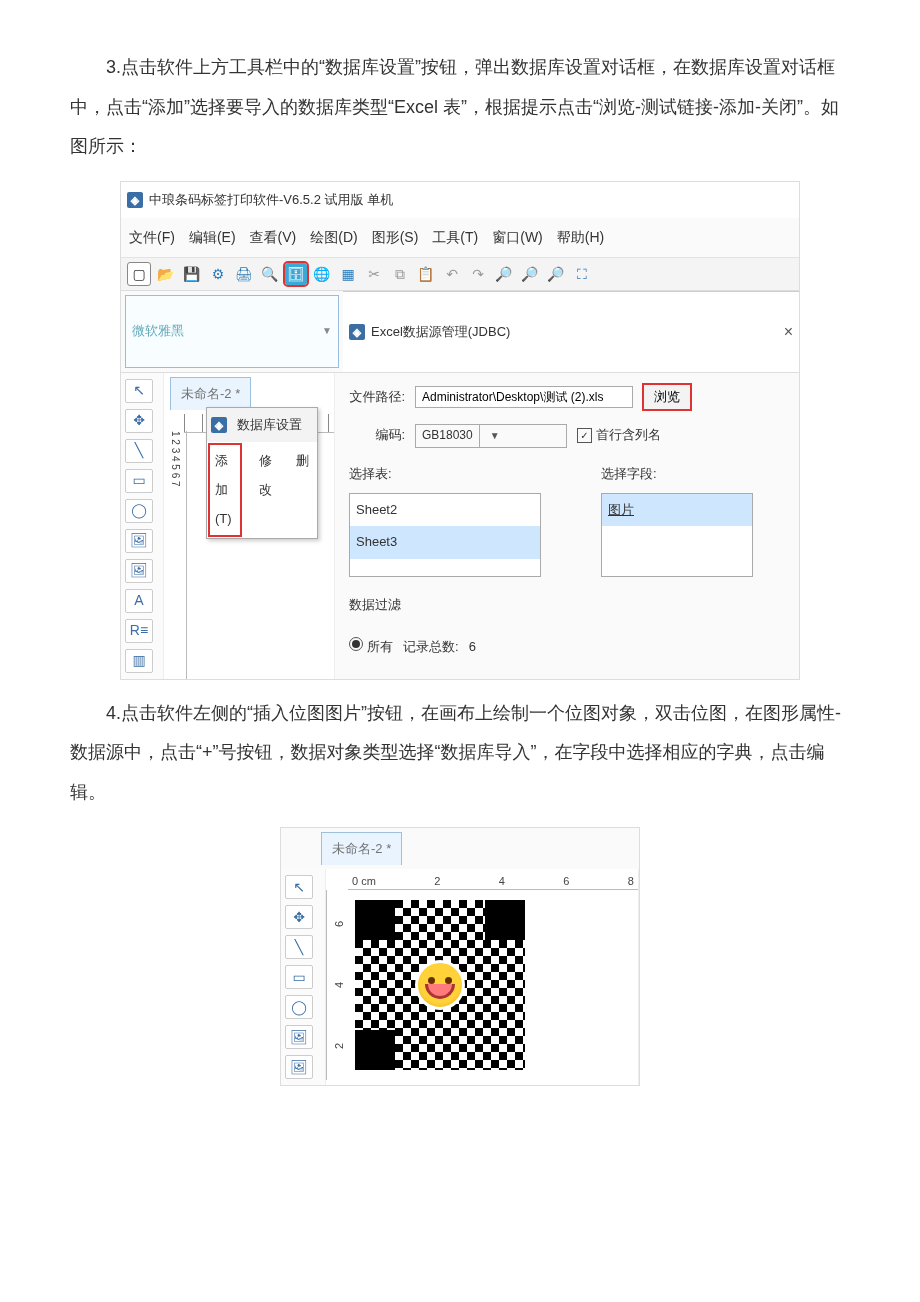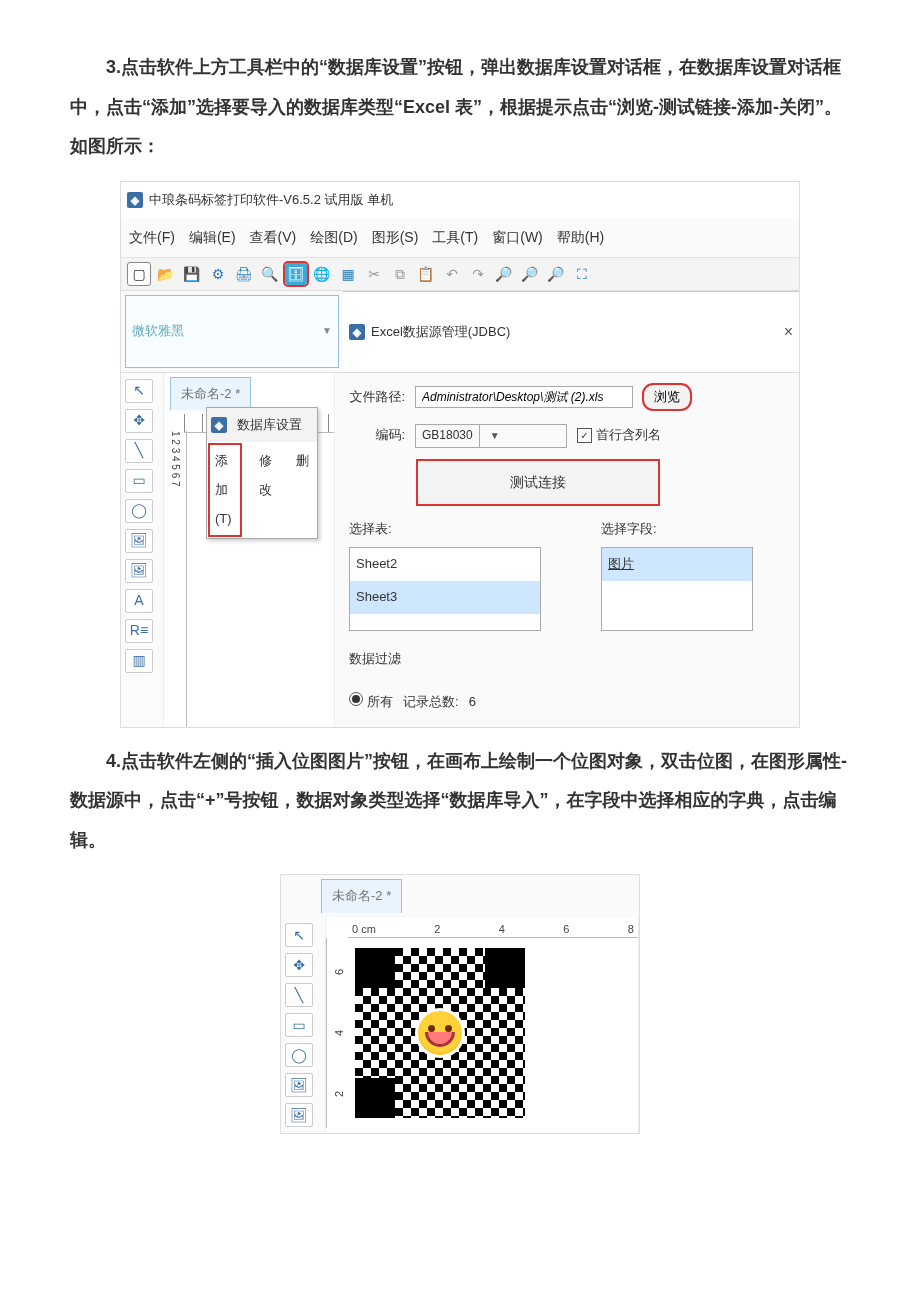--- a/index.html
+++ b/index.html
@@ -6,21 +6,21 @@
     margin: 0;
     padding: 40px 70px;
     font-family: "Microsoft YaHei", "微软雅黑", sans-serif;
     font-size: 18px;
     line-height: 2.2;
     color: #333;
     background: #fff;
     width: 920px;
     box-sizing: border-box;
   }
-  p.doc-text { text-indent: 2em; margin: 8px 0; font-weight: bold; }
+  p.doc-text { text-indent: 2em; margin: 8px 0; }
   .shot {
     margin: 14px auto;
     background: #fafafa;
     border: 1px solid #ddd;
     box-sizing: border-box;
   }
   .shot1 { width: 680px; }
   .shot2 { width: 360px; }
 
   
@@ -115,24 +115,24 @@
     font-size:10px; color:#444;
   }
 
   .dlg-body {
     flex:1; padding:10px 14px; font-size:13px;
   }
   .form-row { display:flex; align-items:center; gap:10px; margin-bottom:10px; }
   .form-row label { width:56px; text-align:right; }
   .txtf {
     border:1px solid #aaa; padding:3px 6px; height:22px; box-sizing:border-box;
-    background:#fff; font-size:12px;font-style:italic;
+    background:#fff; font-size:12px;
   }
   .btn { border:1px solid #999; background:#f3f3f3; padding:3px 10px; font-size:13px; }
-  .btn.hi { outline:2px solid #d33; outline-offset:-1px;border-radius:10px; }
+  .btn.hi { outline:2px solid #d33; outline-offset:-1px; }
   .combo { display:flex; align-items:center; border:1px solid #aaa; height:22px; }
   .combo span { padding:0 6px; font-size:12px;}
   .combo .caret { border-left:1px solid #aaa; width:18px; text-align:center; font-size:10px; color:#555; }
   .chk { display:flex; align-items:center; gap:4px; font-size:13px; }
   .chk .box { width:13px; height:13px; border:1px solid #555; display:inline-flex; align-items:center; justify-content:center; font-size:10px; }
   .test-btn {
     width: 240px; margin: 4px 0 10px 68px; text-align:center;
     border:1px solid #aaa; background:#f3f3f3; padding:6px 0; font-size:14px;
     outline:2px solid #d33; outline-offset:-1px;
   }
@@ -296,21 +296,20 @@
         <label>编码:</label>
         <div class="combo" style="width:150px">
           <span>GB18030</span>
           <span class="caret">▼</span>
         </div>
         <span class="chk">
           <span class="box">✓</span>
           <span>首行含列名</span>
         </span>
       </div>
-      <div class="test-btn">测试连接</div>
 
       <div class="two-col">
         <div>
           <div class="selbox-label">选择表:</div>
           <div class="listbox">
             <div>Sheet2</div>
             <div class="sel">Sheet3</div>
           </div>
         </div>
         <div>

